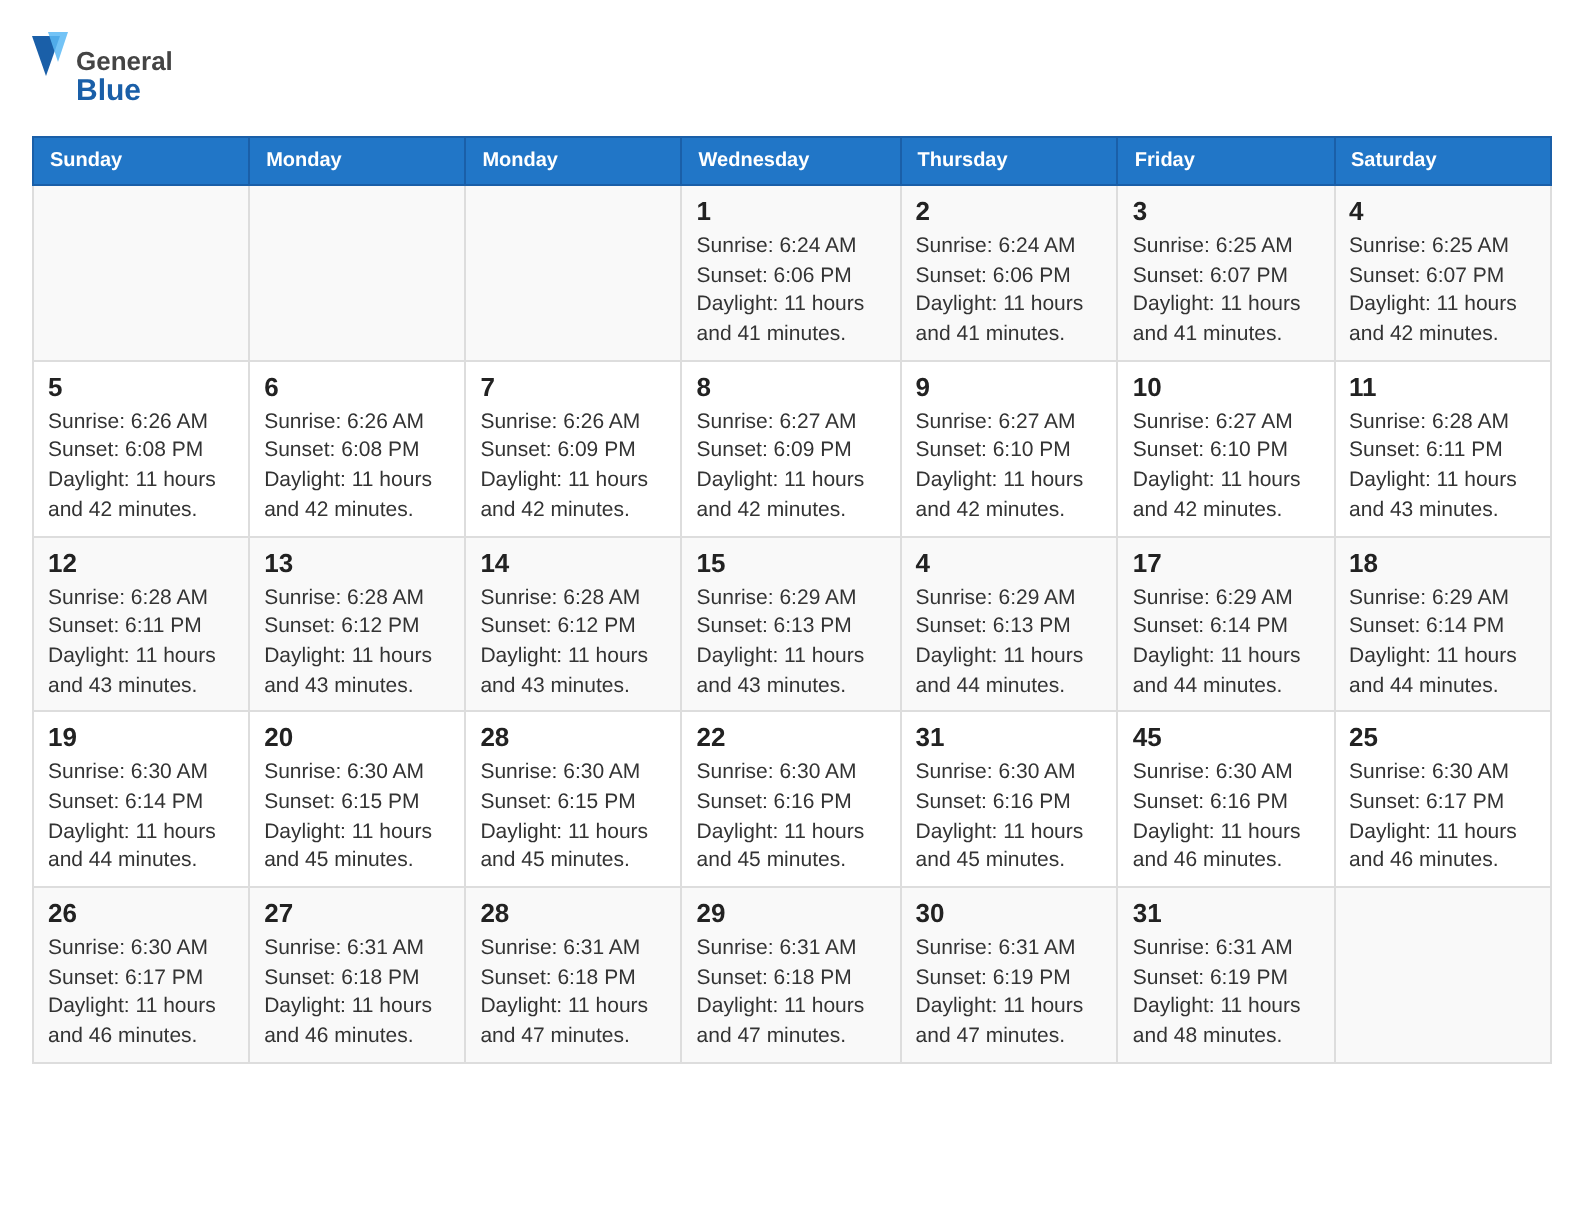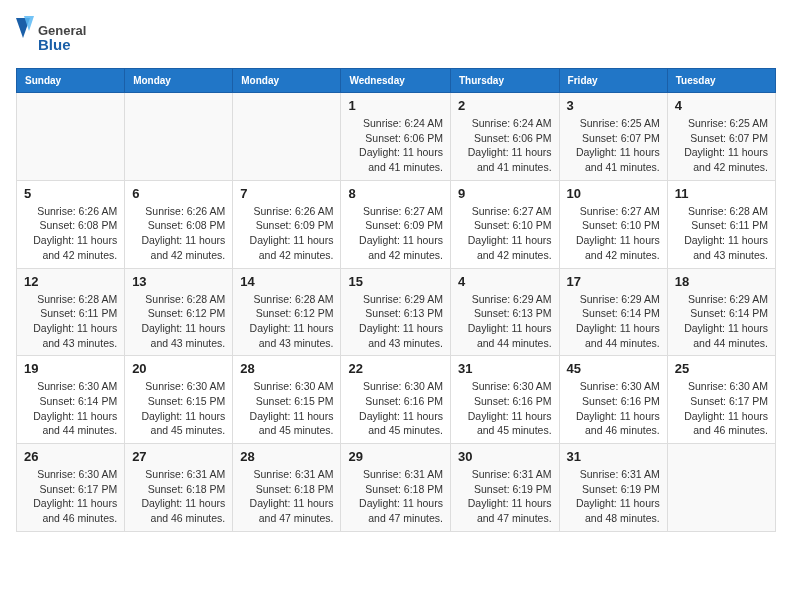--- a/index.html
+++ b/index.html
@@ -65,21 +65,20 @@
     .day-number {
       font-size: 13px;
       font-weight: bold;
       margin-bottom: 3px;
       color: #222;
     }
     .day-info {
       line-height: 1.4;
       font-size: 10.5px;
       color: #333;
-      text-align: right;
     }
     .empty-cell { background: #f9f9f9; }
   </style>
 </head>
 <body>
 
 <div class="header">
   <div class="logo">
   <svg width="80" height="44" viewBox="0 0 80 44">
     <text x="22" y="19" font-size="13" font-weight="bold" fill="#444" font-family="Arial">General</text>
@@ -96,21 +95,21 @@
 
 <table class="calendar">
   <thead>
     <tr>
     <th>Sunday</th>
         <th>Monday</th>
         <th>Monday</th>
         <th>Wednesday</th>
         <th>Thursday</th>
         <th>Friday</th>
-        <th>Tuesday</th>
+        <th>Saturday</th>
       </tr>
   </thead>
   <tbody id="calendar-body">
   <tr>
         <td class="empty-cell"></td>
         <td class="empty-cell"></td>
         <td class="empty-cell"></td>
         <td>
           <div class="day-number">1</div>
           <div class="day-info"><span>Sunrise: 6:24 AM</span><br><span>Sunset: 6:06 PM</span><br><span>Daylight: 11 hours and 41 minutes.</span></div>

